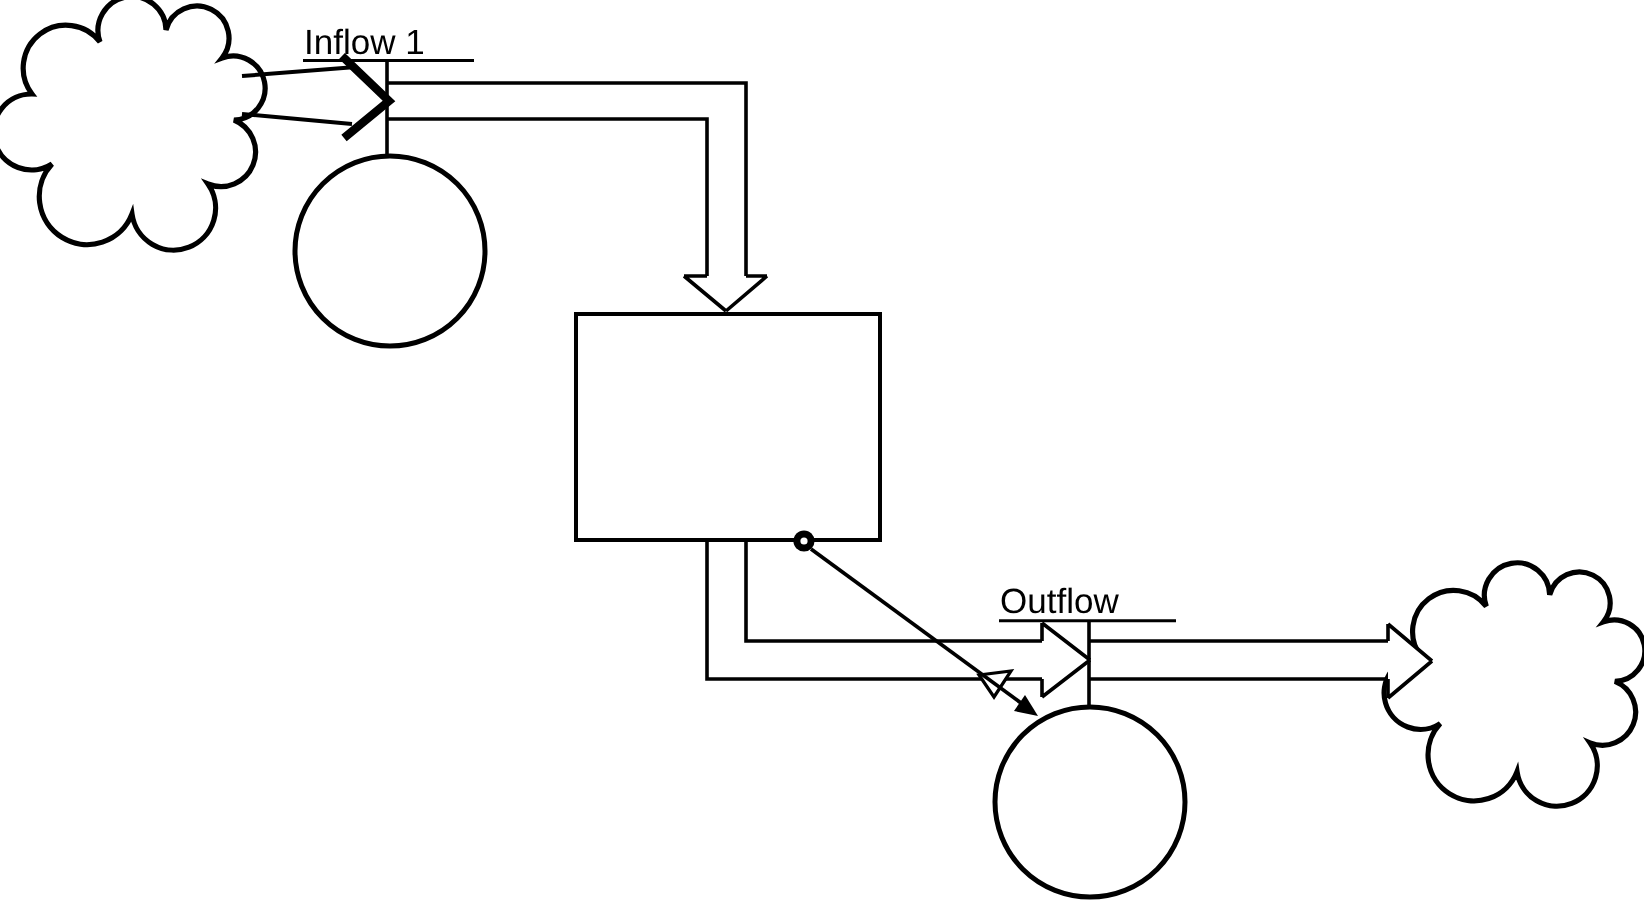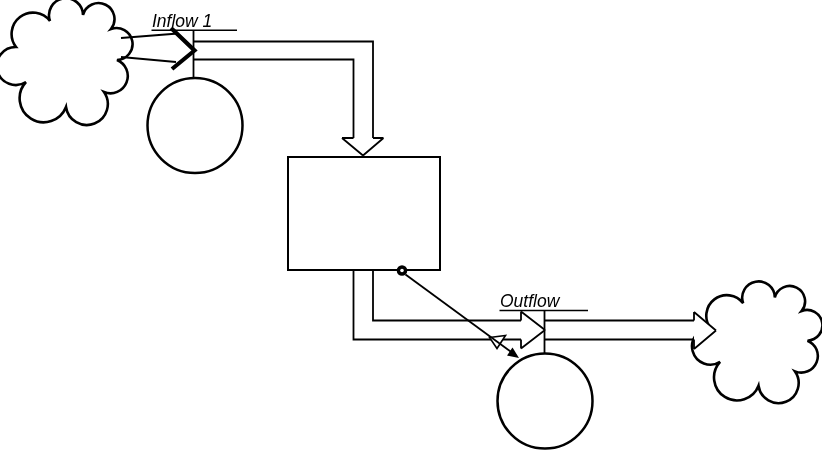--- a/index.html
+++ b/index.html
@@ -2,21 +2,20 @@
 <html><head>
 <meta charset="utf-8">
 <style>
   html,body{margin:0;padding:0;background:#ffffff;}
   .canvas{
     position:relative;
     width:822px;height:456px;
     background:#ffffff;
     font-family:"Liberation Sans", sans-serif;
     overflow:hidden;
-    font-style:italic;
   }
   svg{display:block;}
   text.flow-label{
     font-family:"Liberation Sans", sans-serif;
     font-size:17.5px;
     fill:#000000;
   }
 </style>
 </head>
 <body>

